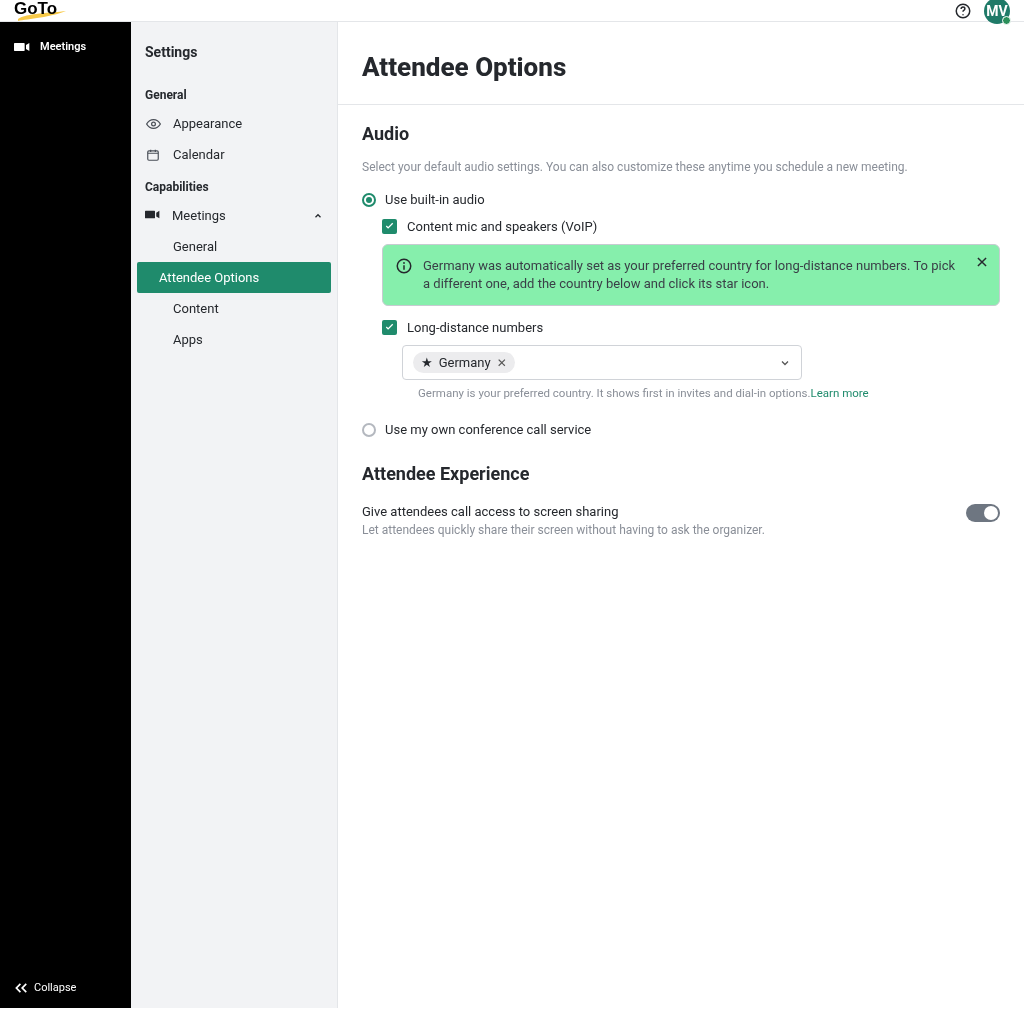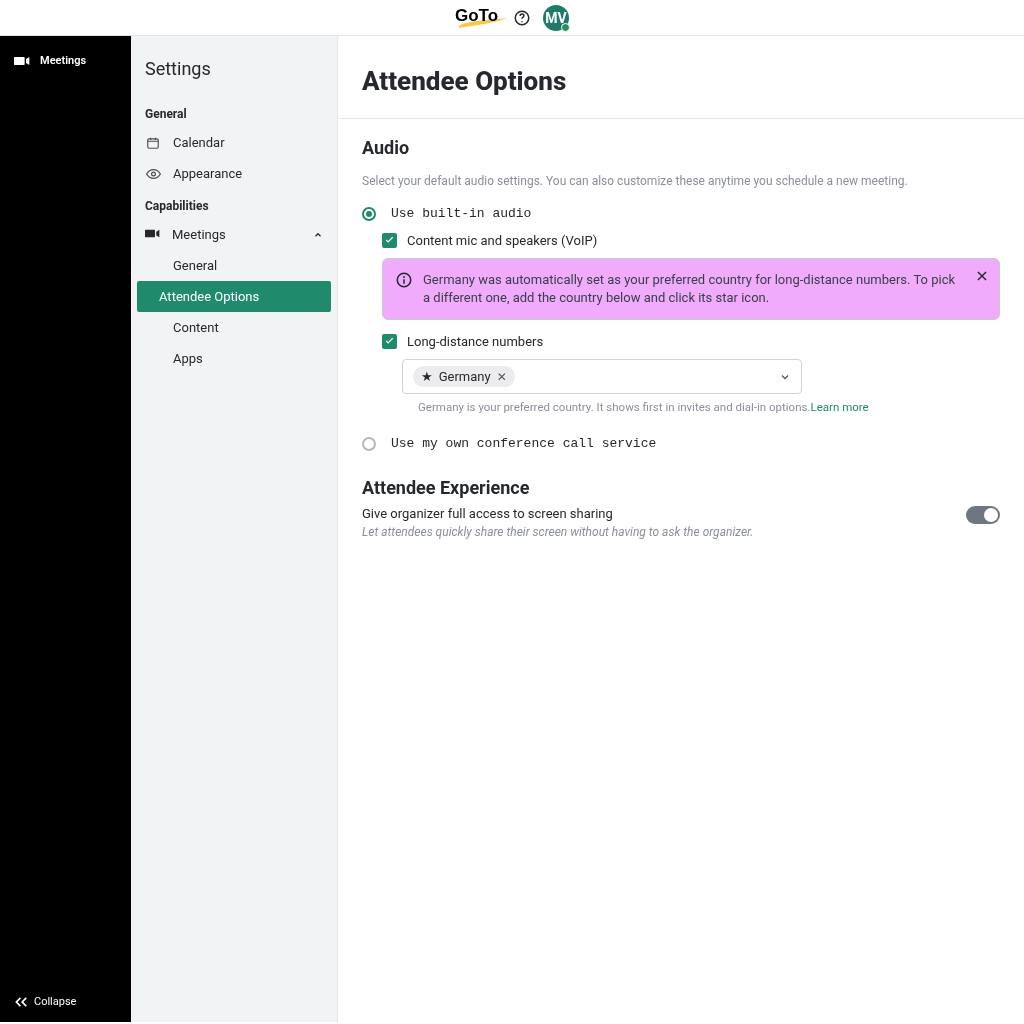--- a/index.html
+++ b/index.html
@@ -1,71 +1,71 @@
 <!DOCTYPE html>
 <html><head>
 <meta charset="utf-8">
 <style>
   * { box-sizing: border-box; margin: 0; padding: 0; }
   body { font-family: -apple-system, BlinkMacSystemFont, "Segoe UI", Roboto, Helvetica, Arial, sans-serif; color:#25282d; width:1024px; height:1024px; overflow:hidden; background:#fff;}
   
-  .topbar { height:36px; border-bottom:1px solid #e4e6e9; display:flex; align-items:center; justify-content:center; padding:0 14px 0 14px; }
+  .topbar { height:22px; border-bottom:1px solid #e4e6e9; display:flex; align-items:center; justify-content:space-between; padding:0 14px 0 14px; }
   .logo-wrap { display:flex; align-items:center; }
   .logo-wrap svg { display:block;}
   .top-right { display:flex; align-items:center; gap:12px;}
   .help-icon { width:18px; height:18px; color:#25282d; cursor:pointer; display:flex; align-items:center; justify-content:center;}
   .avatar { width:26px; height:26px; border-radius:50%; background:#1f7a68; color:#fff; font-size:14px; font-weight:700; display:flex; align-items:center; justify-content:center; position:relative; cursor:pointer;}
   .avatar::after { content:""; position:absolute; width:7px; height:7px; background:#2b8f5a; border:1.5px solid #fff; border-radius:50%; right:-1px; bottom:-1px;}
   
   .body { display:flex; height:986px;}
   .blackbar { width:131px; background:#000; color:#fff; display:flex; flex-direction:column; justify-content:space-between; padding-top:12px;}
   .blackbar-item { display:flex; align-items:center; gap:10px; padding:6px 14px; font-size:11px; font-weight:600; cursor:pointer;}
   .blackbar-item svg { width:16px; height:12px; fill:#fff;}
   .collapse { display:flex; align-items:center; gap:6px; padding:14px; font-size:11px; cursor:pointer; color:#fff;}
   .collapse svg { width:14px; height:10px; fill:#fff;}
   .sidebar { width:207px; background:#f2f3f5; border-right:1px solid #e4e6e9; padding:22px 0 0 0;}
-  .sidebar-title { font-size:18px; font-weight:400; padding:0 14px 18px 14px;}
+  .sidebar-title { font-size:14px; font-weight:700; padding:0 14px 18px 14px;}
   .section-head { font-size:12px; font-weight:700; color:#25282d; padding:10px 14px 6px 14px;}
   .side-item { display:flex; align-items:center; gap:12px; padding:8px 14px; font-size:13px; color:#25282d; cursor:pointer;}
   .side-item .icw { width:16px; display:flex; justify-content:center; color:#4a4f57;}
   .side-sub { padding-left:42px; font-size:13px; padding-top:8px; padding-bottom:8px; cursor:pointer; color:#25282d;}
   .side-sub.active { background:#1f8b6c; color:#fff; border-radius:2px; margin:0 6px; padding-left:22px;}
   .side-expander { display:flex; align-items:center; justify-content:space-between; padding:8px 14px; font-size:13px; cursor:pointer;}
   .side-expander .left { display:flex; align-items:center; gap:12px;}
   .side-expander svg.ch { width:10px; height:10px; }
   .main { flex:1; overflow:auto;}
   .page-title { font-size:26px; font-weight:800; padding:30px 24px 22px 24px; border-bottom:1px solid #e4e6e9;}
   .content { padding:18px 24px; max-width: 820px;}
   h2.sec { font-size:18px; font-weight:700; margin-bottom:16px;}
   .sec-desc { font-size:12px; color:#8a8f98; margin-bottom:18px;}
-  .radio-row { display:flex; align-items:center; gap:15px; font-size:13px; margin-bottom:12px; cursor:pointer;font-family:Liberation Mono, monospace;}
+  .radio-row { display:flex; align-items:center; gap:9px; font-size:13px; margin-bottom:12px; cursor:pointer;}
   .radio { width:14px; height:14px; border:2px solid #1f8b6c; border-radius:50%; display:flex; align-items:center; justify-content:center;}
   .radio.sel::after { content:""; width:6px; height:6px; background:#1f8b6c; border-radius:50%;}
   .radio.un { border-color:#b4b8bf;}
   .sub-block { margin-left:20px;}
   .cb-row { display:flex; align-items:center; gap:10px; font-size:13px; margin-bottom:10px; cursor:pointer;}
   .cb { width:15px; height:15px; border-radius:2px; background:#1f8b6c; display:flex; align-items:center; justify-content:center;}
   .cb svg { width:11px; height:11px; fill:#fff;}
-  .info-box { border:1px solid #c7cbd1; background:#f0abfc; border-radius:6px; padding:12px 34px 12px 40px; position:relative; font-size:13px; color:#3a3f47; line-height:1.4; margin-bottom:14px;}
+  .info-box { border:1px solid #c7cbd1; background:#86efac; border-radius:6px; padding:12px 34px 12px 40px; position:relative; font-size:13px; color:#3a3f47; line-height:1.4; margin-bottom:14px;}
   .info-box .iicon { position:absolute; left:12px; top:12px;}
   .info-box .close { position:absolute; right:10px; top:10px; cursor:pointer;}
   .country-block { margin-left:20px;}
   .country-select { border:1px solid #d0d3d8; border-radius:4px; padding:6px 10px; display:flex; align-items:center; justify-content:space-between; margin-bottom:6px; cursor:pointer; font-size:13px; width:400px;}
   .chip { background:#ececee; border-radius:12px; padding:3px 8px 3px 8px; display:flex; align-items:center; gap:6px; font-size:13px;}
   .chip .star { font-size:13px;}
   .chip .x { font-size:12px; cursor:pointer; color:#555;}
   .hint { font-size:11.5px; color:#8a8f98; margin-left:16px;}
   .hint a { color:#1f8b6c; text-decoration:none; cursor:pointer;}
   .exp-row { display:flex; align-items:flex-start; justify-content:space-between; margin-top:8px;}
   .exp-left { max-width:560px;}
   .exp-title { font-size:13px; font-weight:400; margin-bottom:4px;}
-  .exp-desc { font-size:12px; color:#8a8f98;font-style:italic;}
+  .exp-desc { font-size:12px; color:#8a8f98;}
   .toggle { width:34px; height:18px; background:#6e7681; border-radius:10px; position:relative; cursor:pointer;}
   .toggle::after { content:""; position:absolute; width:14px; height:14px; background:#fff; border-radius:50%; top:2px; right:2px;}
-  h2.sec2 { font-size:18px; font-weight:700; margin-top:26px; margin-bottom:8px;}
+  h2.sec2 { font-size:18px; font-weight:700; margin-top:26px; margin-bottom:20px;}
   .spacer { height:22px;}
 </style>
 </head>
 <body>
 
 <div class="topbar">
   <div class="logo-wrap">
     <svg width="58" height="26" viewBox="0 0 58 26">
       <path d="M4 21 C 12 15, 38 15, 52 13 C 38 19, 14 21, 4 23 Z" fill="#f7c948"></path>
       <text x="0" y="16" font-family="Arial Black, Arial" font-weight="900" font-size="17" fill="#000">GoTo</text>
@@ -100,37 +100,37 @@
       <svg viewBox="0 0 24 16">
           <path d="M10 0 2 8l8 8 2-2-6-6 6-6zM20 0l-8 8 8 8 2-2-6-6 6-6z"></path>
         </svg>
       <span>Collapse</span>
     </div>
   </div>
 
   <div class="sidebar">
     <div class="sidebar-title">Settings</div>
     <div class="section-head">General</div>
+    <div class="side-item">
+      <span class="icw">
+          <svg width="15" height="12" viewBox="0 0 24 16" fill="none" stroke="currentColor" stroke-width="2">
+            <path d="M1 8s4-7 11-7 11 7 11 7-4 7-11 7S1 8 1 8z"></path>
+            <circle cx="12" cy="8" r="3"></circle>
+          </svg>
+        </span>
+      <span>Appearance</span>
+    </div>
     <div class="side-item">
       <span class="icw">
           <svg width="14" height="14" viewBox="0 0 24 24" fill="none" stroke="currentColor" stroke-width="2">
             <rect x="3" y="5" width="18" height="16" rx="2"></rect>
             <path d="M3 9h18M8 3v4M16 3v4"></path>
           </svg>
         </span>
       <span>Calendar</span>
-    </div>
-    <div class="side-item">
-      <span class="icw">
-          <svg width="15" height="12" viewBox="0 0 24 16" fill="none" stroke="currentColor" stroke-width="2">
-            <path d="M1 8s4-7 11-7 11 7 11 7-4 7-11 7S1 8 1 8z"></path>
-            <circle cx="12" cy="8" r="3"></circle>
-          </svg>
-        </span>
-      <span>Appearance</span>
     </div>
     <div class="section-head">Capabilities</div>
     <div class="side-expander">
       <div class="left">
         <span class="icw"><svg width="15" height="11" viewBox="0 0 24 16" fill="currentColor">
               <path d="M1 2h14a1 1 0 0 1 1 1v10a1 1 0 0 1-1 1H1a1 1 0 0 1-1-1V3a1 1 0 0 1 1-1zm17 3 5-3v12l-5-3z"></path>
             </svg></span>
         <span>Meetings</span>
       </div>
       <svg class="ch" viewBox="0 0 24 24" fill="none" stroke="#25282d" stroke-width="3">
@@ -205,20 +205,20 @@
       <div class="spacer"></div>
 
       <div class="radio-row">
         <div class="radio un"></div>
         <span>Use my own conference call service</span>
       </div>
 
       <h2 class="sec2">Attendee Experience</h2>
       <div class="exp-row">
         <div class="exp-left">
-          <div class="exp-title">Give organizer full access to screen sharing</div>
+          <div class="exp-title">Give attendees call access to screen sharing</div>
           <div class="exp-desc">Let attendees quickly share their screen without having to ask the organizer.</div>
         </div>
         <div class="toggle"></div>
       </div>
     </div>
   </div>
 </div>
 
 </body></html>

